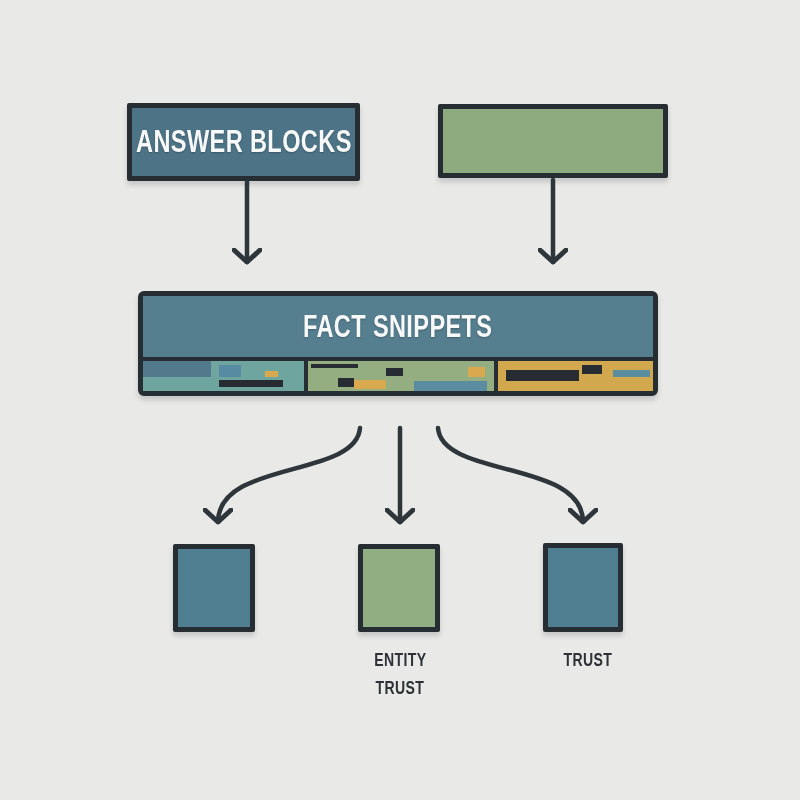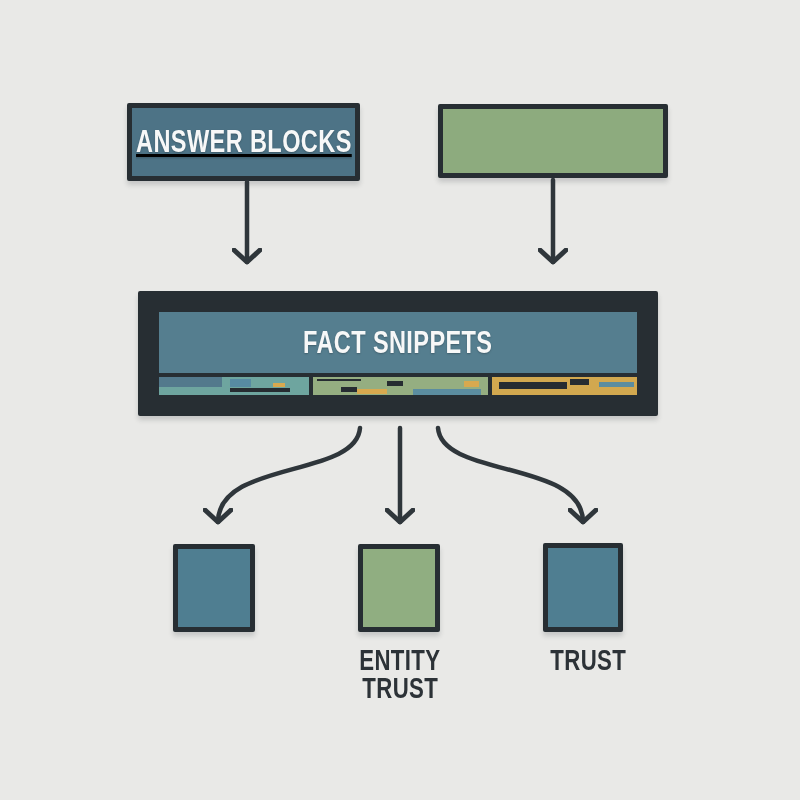--- a/index.html
+++ b/index.html
@@ -29,40 +29,40 @@
     font-weight: 700;
     transform: scaleX(0.76);
     transform-origin: center;
     white-space: nowrap;
     letter-spacing: 0.5px;
   }
 
   .node-answer {
     left: 127px; top: 103px; width: 233px; height: 78px;
     background: var(--c-slate-box, #4d7386);
-    text-decoration: underline;
   }
   .node-answer .condensed {
     color: var(--c-box-text, #f7f8f8);
     font-size: 31px;
     text-shadow: 0 1px 2px rgba(30,40,45,0.35);
   }
 
   .node-green {
     left: 438px; top: 104px; width: 230px; height: 74px;
     background: var(--c-green-box, #8dab7e);
   }
 
   .node-big {
-    left: 138px; top: 291px; width: 520px; height: 125px;
+    left: 138px; top: 291px; width: 520px; height: 105px;
     background: var(--c-border, #272e33);
     flex-direction: column;
     align-items: stretch;
     justify-content: flex-start;
-    padding: 16px;
+    padding: 0;
+    border-radius: 6px;
   }
   .big-header {
     height: 61px;
     background: var(--c-header-box, #557e8f);
     display: flex;
     align-items: center;
     justify-content: center;
   }
   .big-header .condensed {
     color: var(--c-box-text, #f7f8f8);
@@ -84,21 +84,21 @@
   .node-small { width: 82px; height: 88px; }
   .node-out-left  { left: 173px; top: 544px; background: var(--c-bottom-teal, #4f7e91); }
   .node-out-mid   { left: 358px; top: 544px; background: var(--c-bottom-green, #90ae81); }
   .node-out-right { left: 543px; top: 543px; width: 80px; height: 89px; background: var(--c-bottom-teal, #4f7e91); }
 
   .diagram-label {
     position: absolute;
     width: 160px;
     text-align: center;
     color: var(--c-label-text, #2c3237);
-    font-size: 30px;
+    font-size: 19px;
     font-weight: 700;
   }
   .label-entity  { left: 320px; top: 646px; }
   .label-signals { left: 508px; top: 646px; }
   .diagram-label .line {
     display: block;
     height: 28px;
     line-height: 28px;
   }
   .diagram-label .condensed { transform: scaleX(0.74); }

